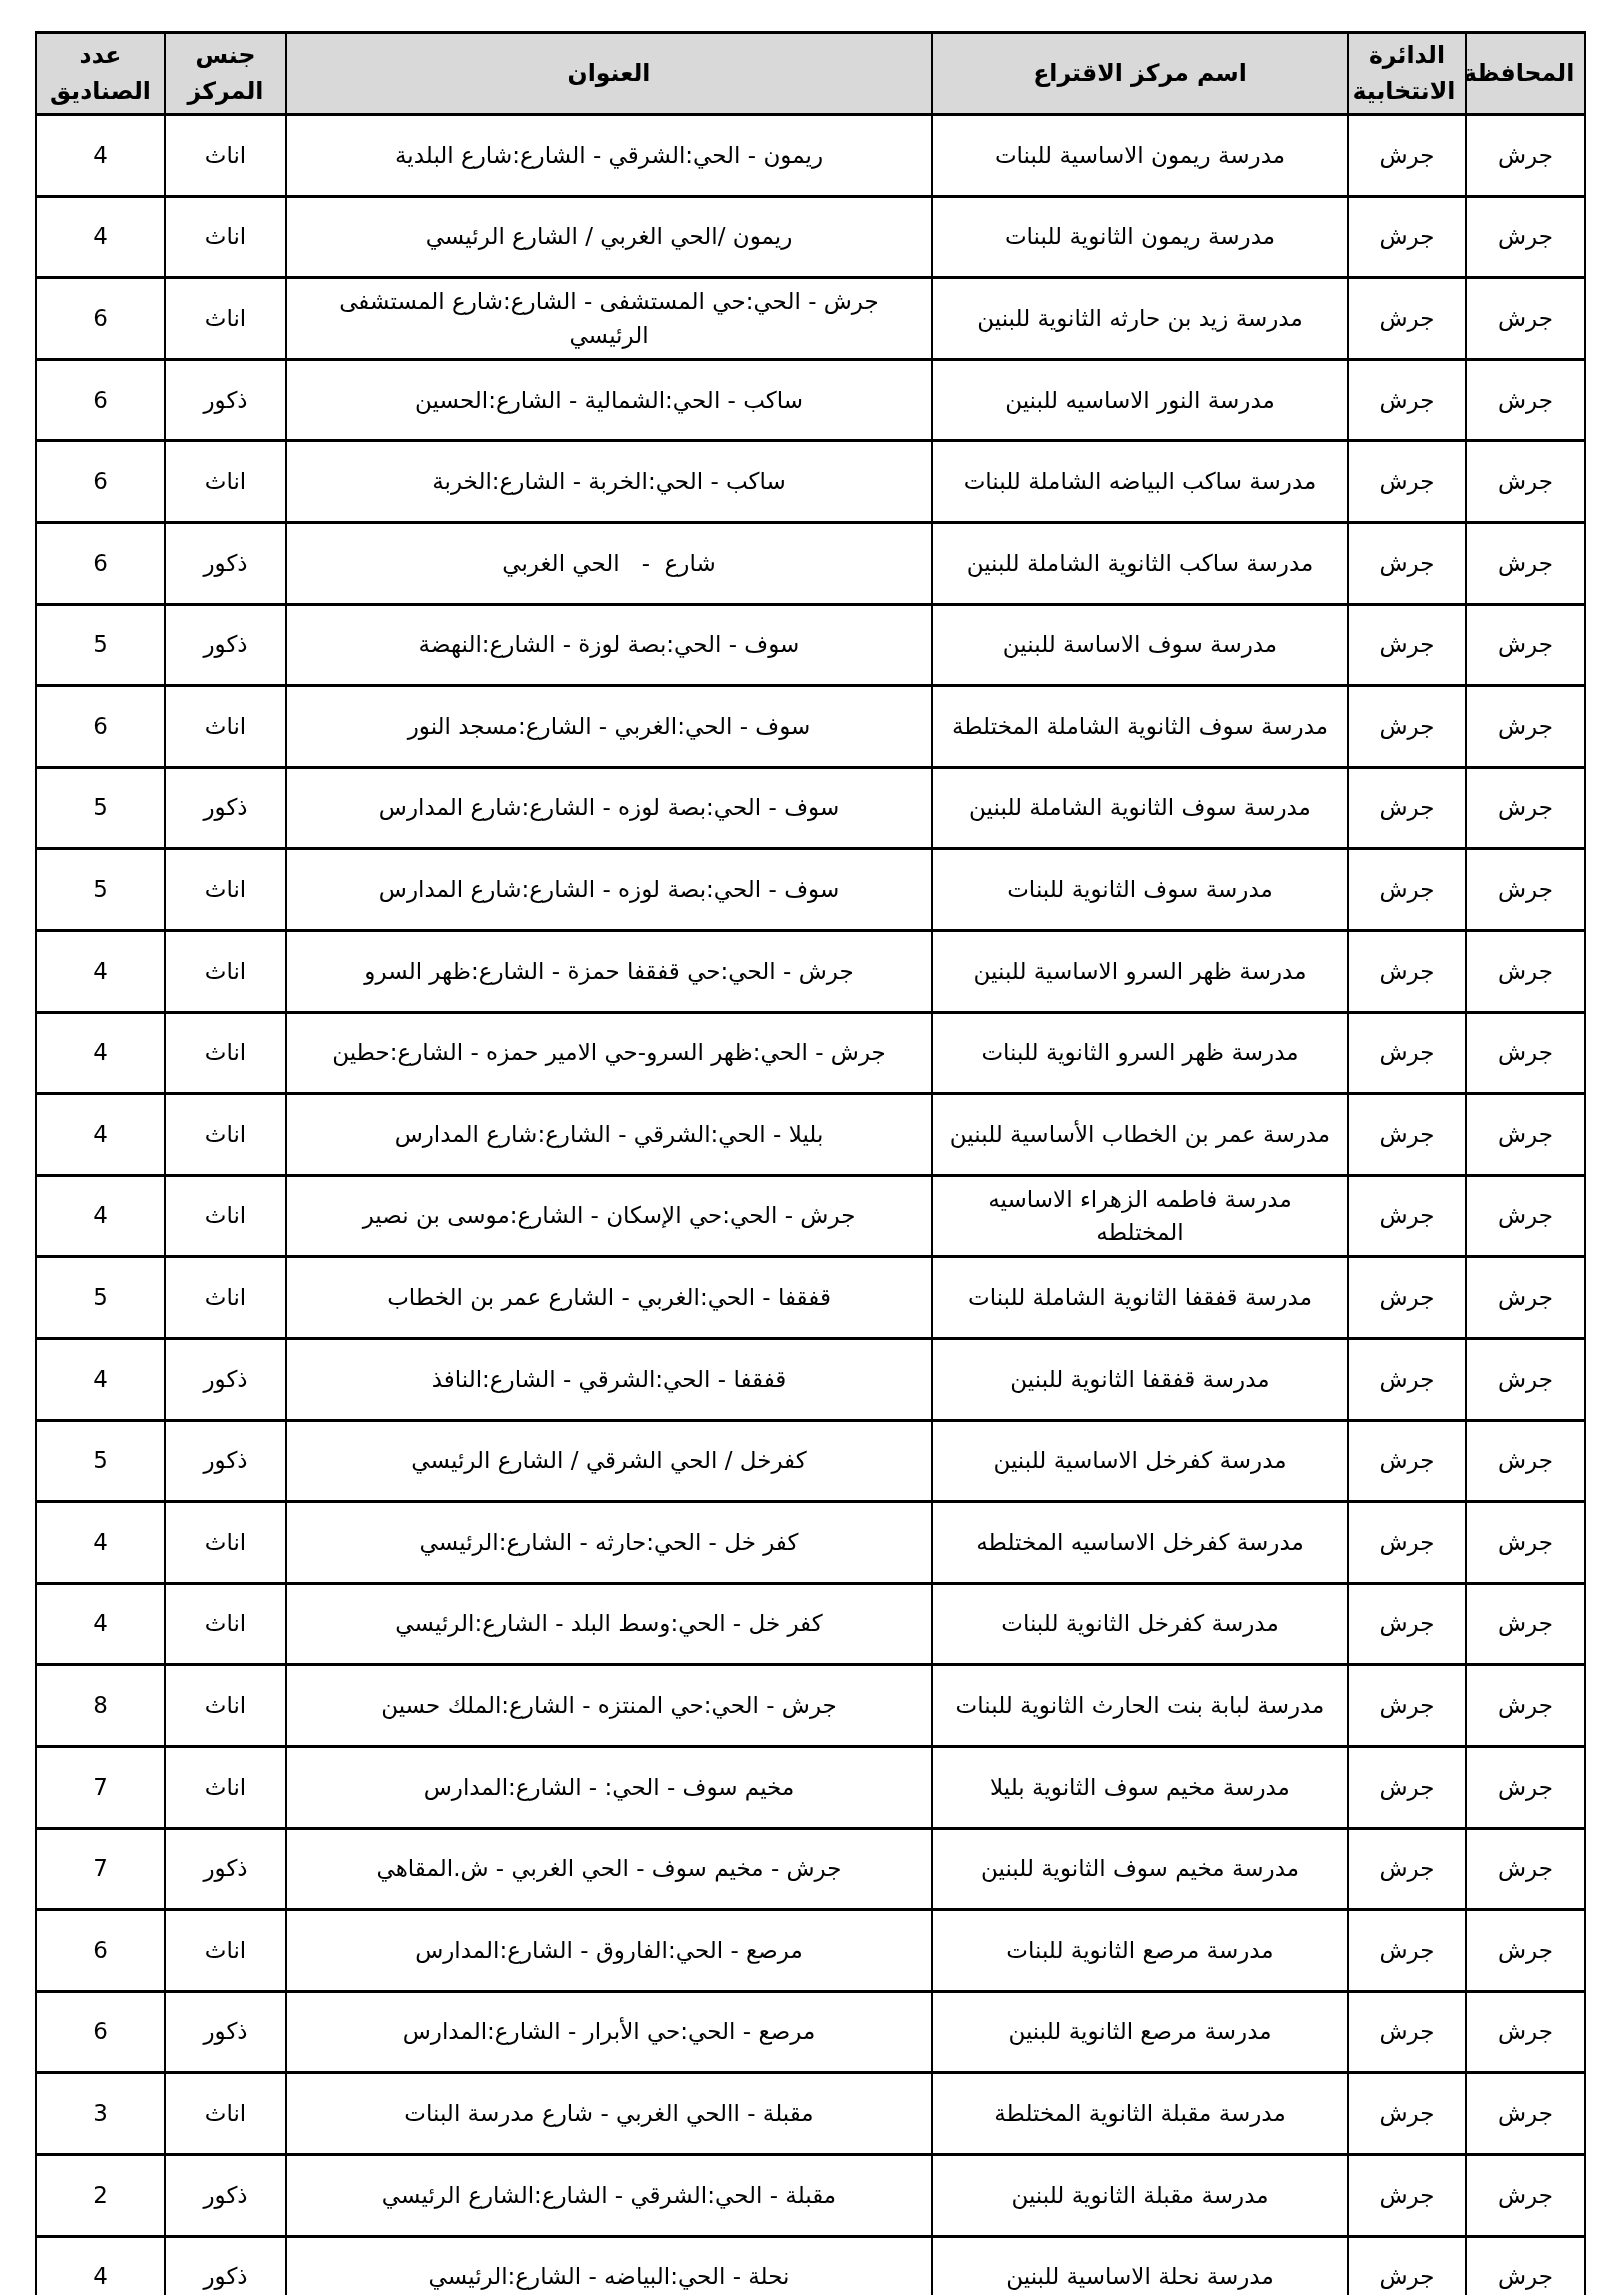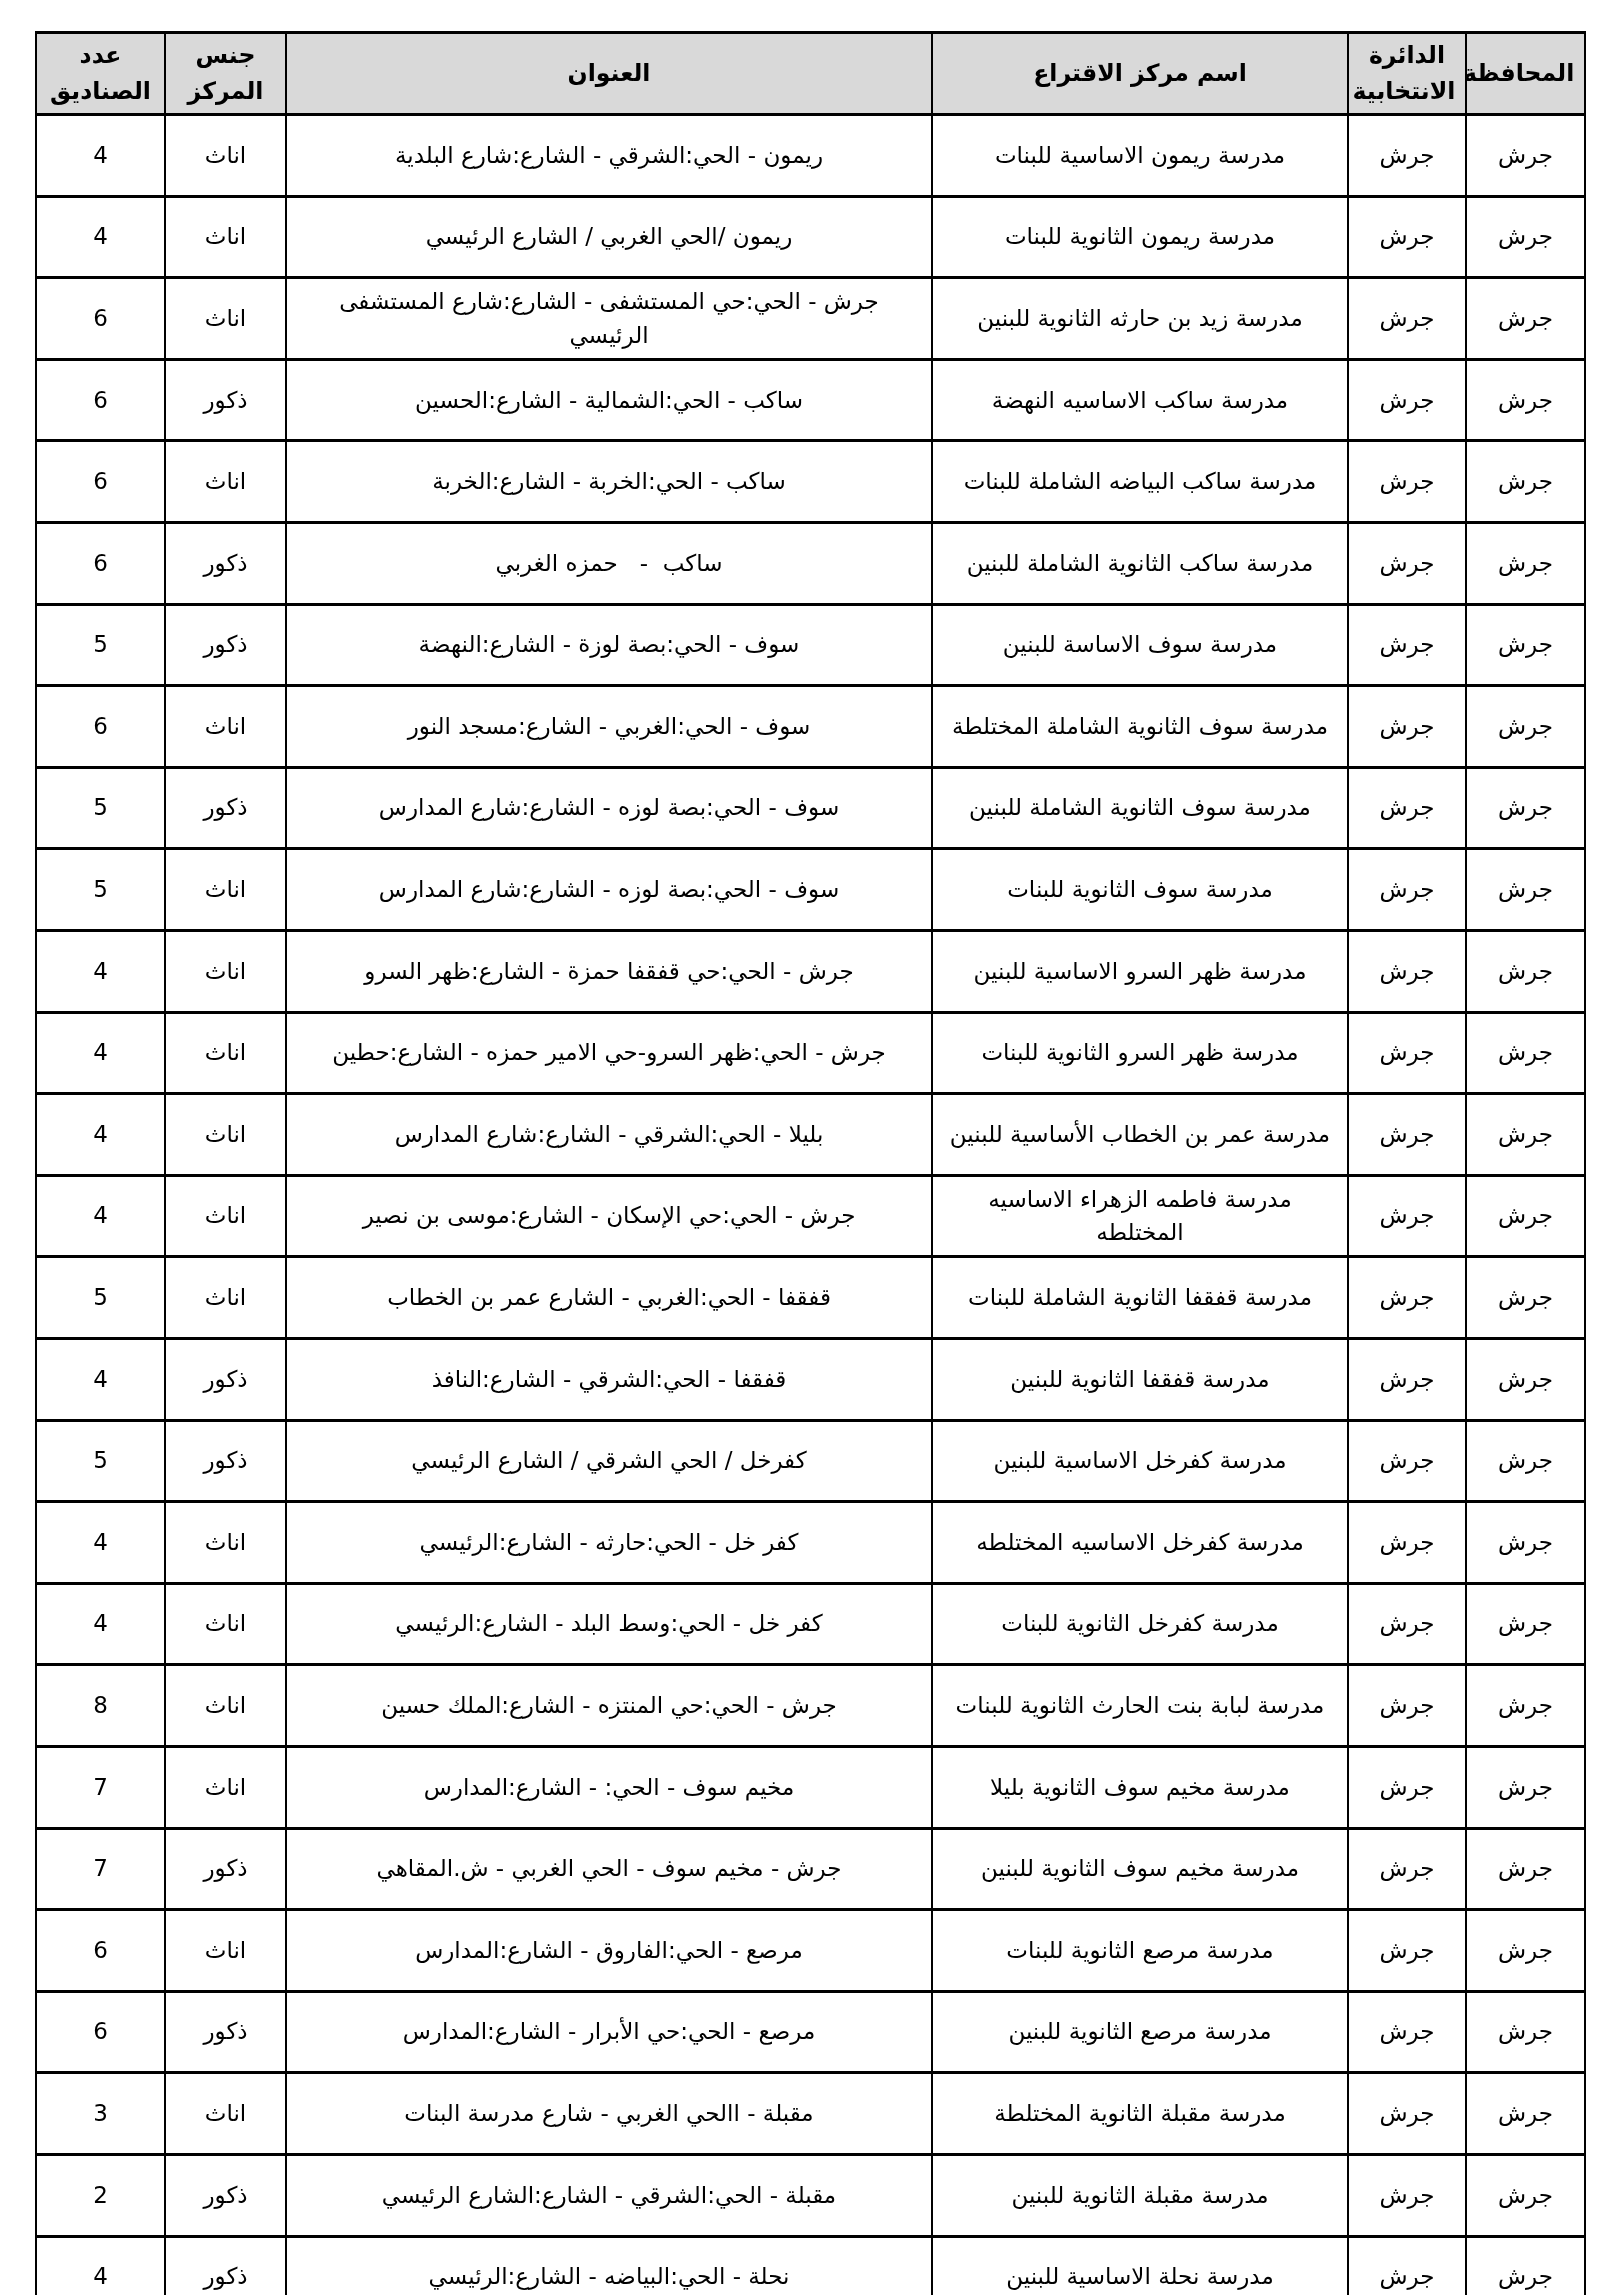--- a/index.html
+++ b/index.html
@@ -121,38 +121,38 @@
             <td class="cell-governorate">جرش</td>
             <td class="cell-district">جرش</td>
             <td class="cell-center">مدرسة زيد بن حارثه الثانوية للبنين</td>
             <td class="cell-address">جرش - الحي:حي المستشفى - الشارع:شارع المستشفى الرئيسي</td>
             <td class="cell-gender">اناث</td>
             <td class="cell-boxes">6</td>
           </tr>
           <tr>
             <td class="cell-governorate">جرش</td>
             <td class="cell-district">جرش</td>
-            <td class="cell-center">مدرسة ساكب الاساسيه النهضة</td>
+            <td class="cell-center">مدرسة النور الاساسيه للبنين</td>
             <td class="cell-address">ساكب - الحي:الشمالية - الشارع:الحسين</td>
             <td class="cell-gender">ذكور</td>
             <td class="cell-boxes">6</td>
           </tr>
           <tr>
             <td class="cell-governorate">جرش</td>
             <td class="cell-district">جرش</td>
             <td class="cell-center">مدرسة ساكب البياضه الشاملة للبنات</td>
             <td class="cell-address">ساكب - الحي:الخربة - الشارع:الخربة</td>
             <td class="cell-gender">اناث</td>
             <td class="cell-boxes">6</td>
           </tr>
           <tr>
             <td class="cell-governorate">جرش</td>
             <td class="cell-district">جرش</td>
             <td class="cell-center">مدرسة ساكب الثانوية الشاملة للبنين</td>
-            <td class="cell-address">ساكب  -   حمزه الغربي</td>
+            <td class="cell-address">شارع  -   الحي الغربي</td>
             <td class="cell-gender">ذكور</td>
             <td class="cell-boxes">6</td>
           </tr>
           <tr>
             <td class="cell-governorate">جرش</td>
             <td class="cell-district">جرش</td>
             <td class="cell-center">مدرسة سوف الاساسة للبنين</td>
             <td class="cell-address">سوف - الحي:بصة لوزة - الشارع:النهضة</td>
             <td class="cell-gender">ذكور</td>
             <td class="cell-boxes">5</td>

